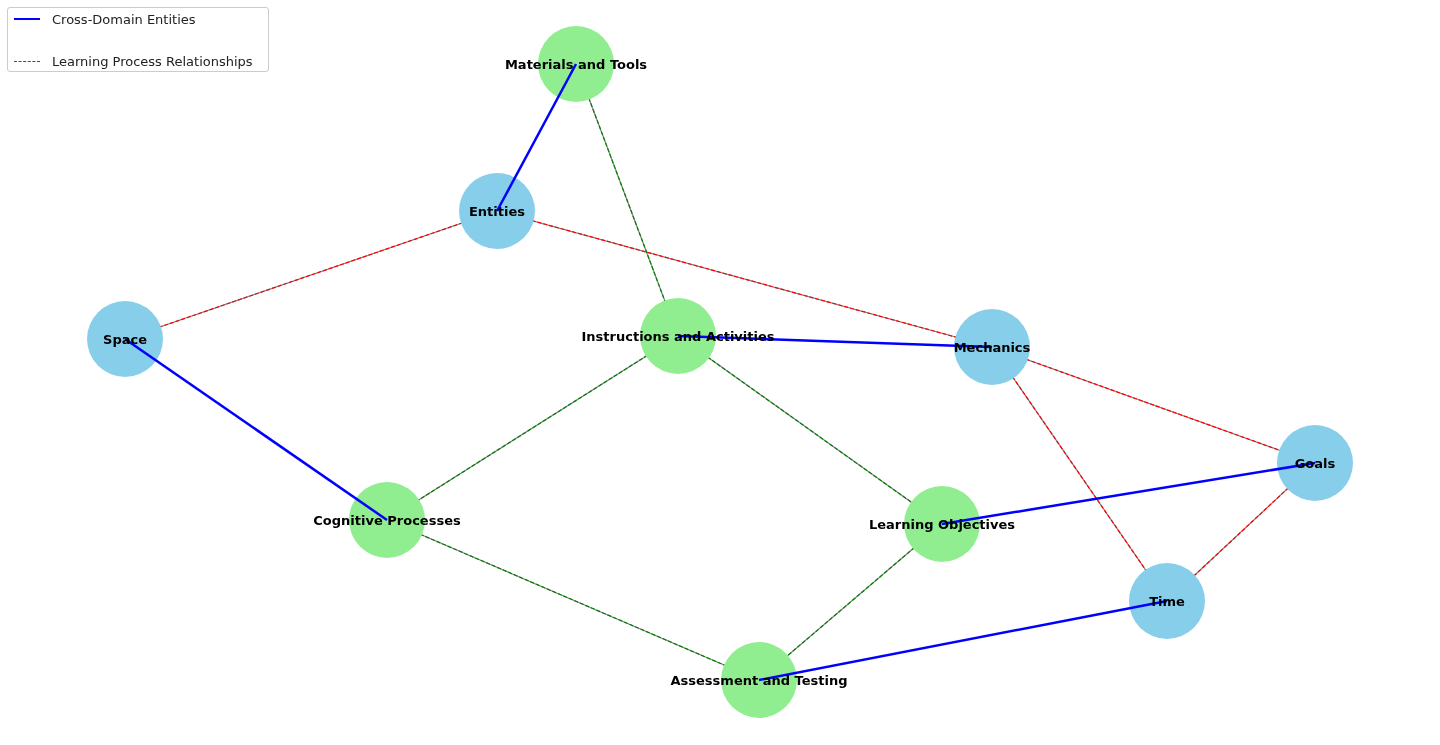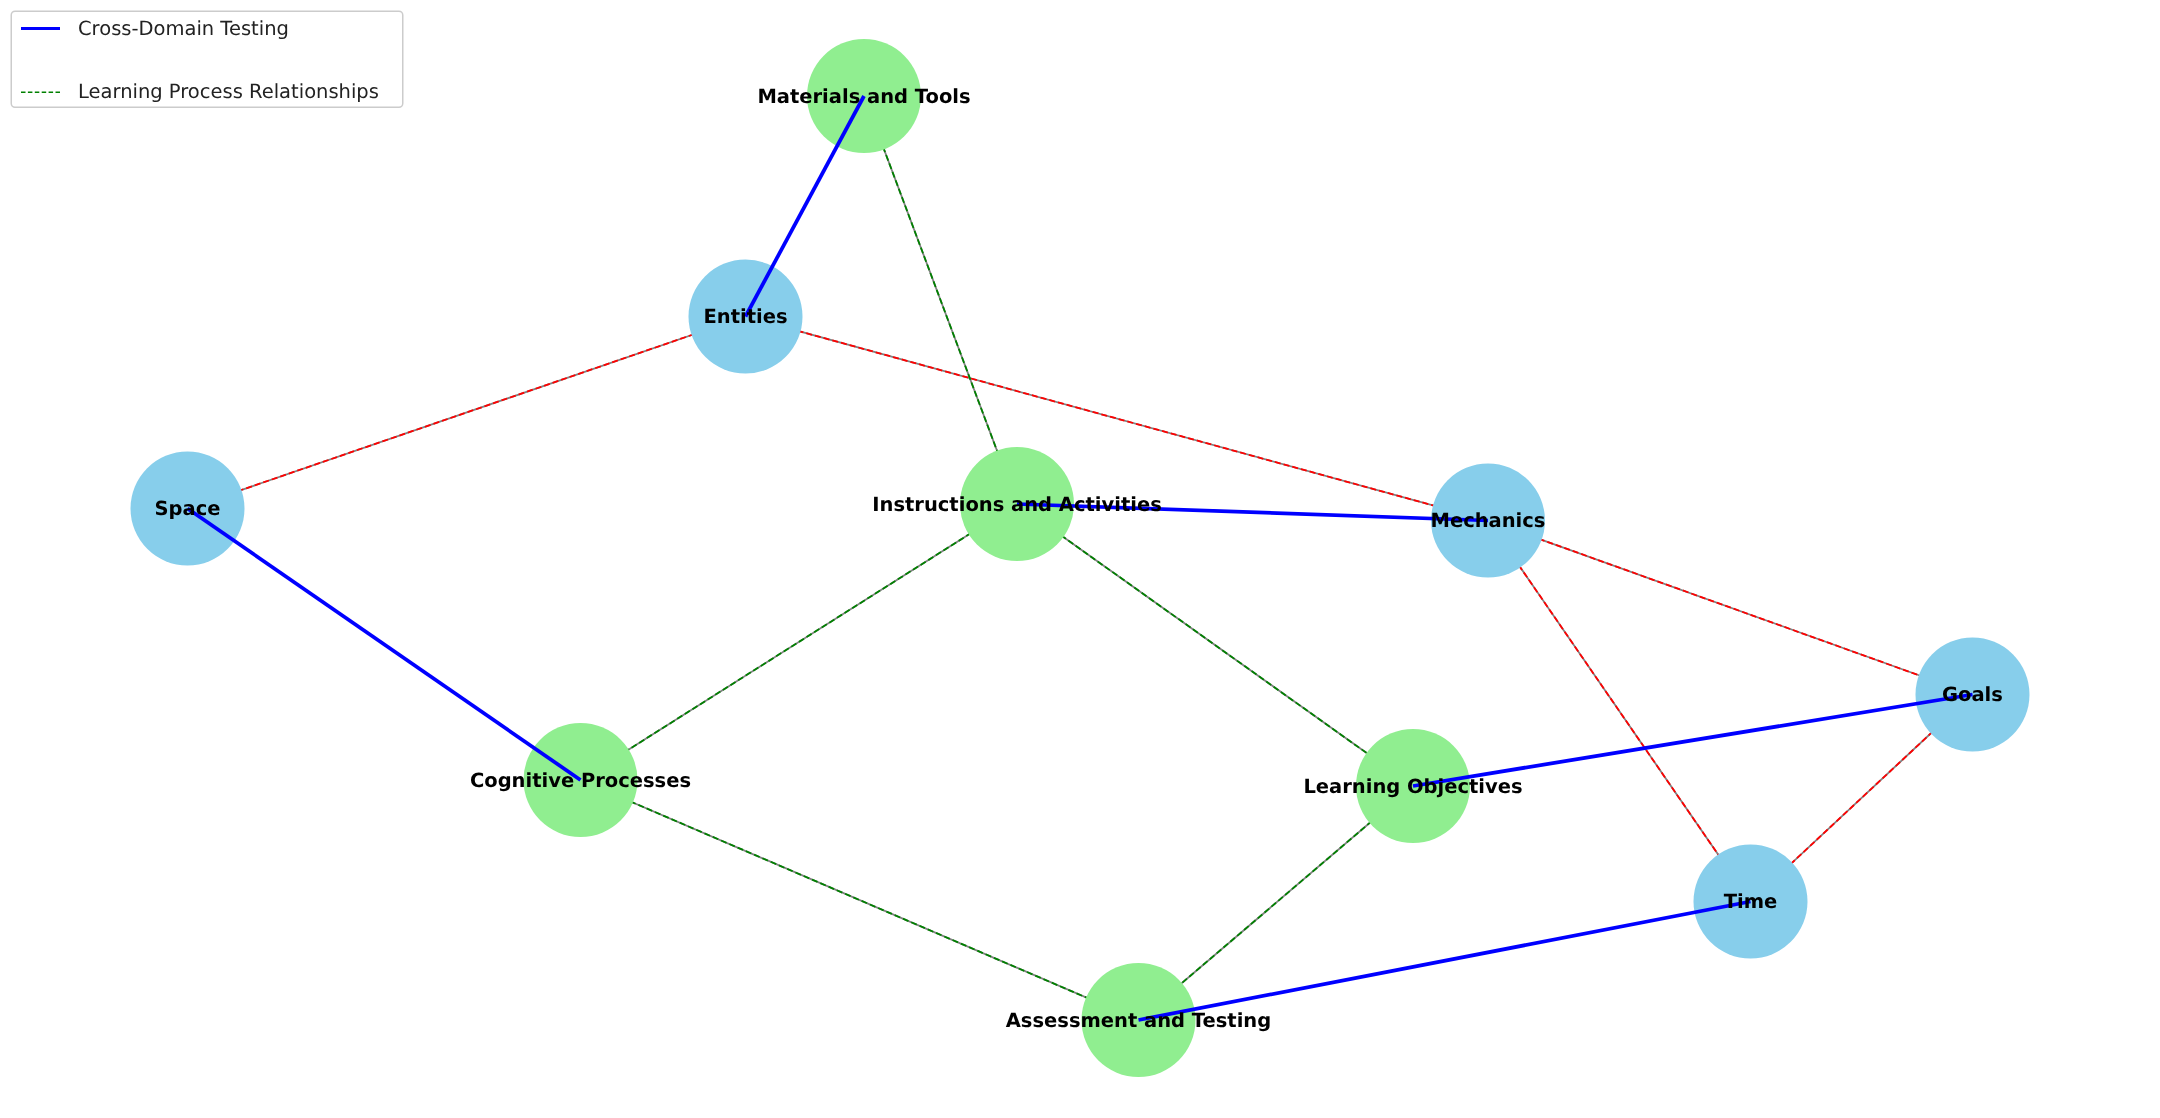--- a/index.html
+++ b/index.html
@@ -85,19 +85,19 @@
       <text x="387" y="524.5" text-anchor="middle" class="node-label">Cognitive Processes</text>
       <text x="942" y="528.5" text-anchor="middle" class="node-label">Learning Objectives</text>
       <text x="1167" y="605.5" text-anchor="middle" class="node-label">Time</text>
       <text x="759" y="684.5" text-anchor="middle" class="node-label">Assessment and Testing</text>
     </g>
 </svg>
 
 <div class="legend">
   <div class="legend-item" style="top:1px;">
     <span class="legend-swatch" style="border-top:2.5px solid #0000ff;"></span>
-    <span>Cross-Domain Testing</span>
+    <span>Cross-Domain Entities</span>
   </div>
   <div class="legend-item" style="top:43px;text-align:center;">
     <span class="legend-swatch" style="border-top:1.2px dashed #008000;"></span>
     <span>Learning Process Relationships</span>
   </div>
 </div>
 
 </body></html>

